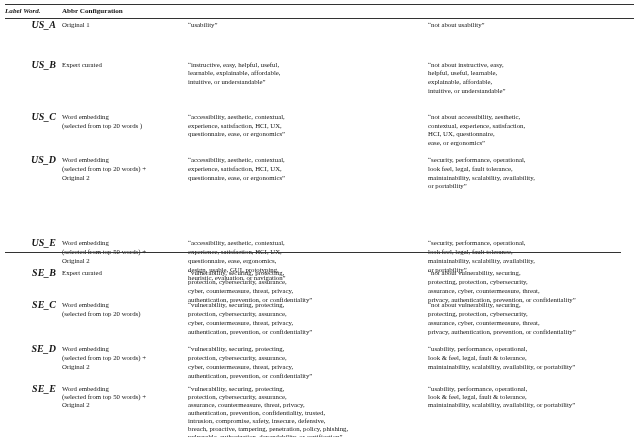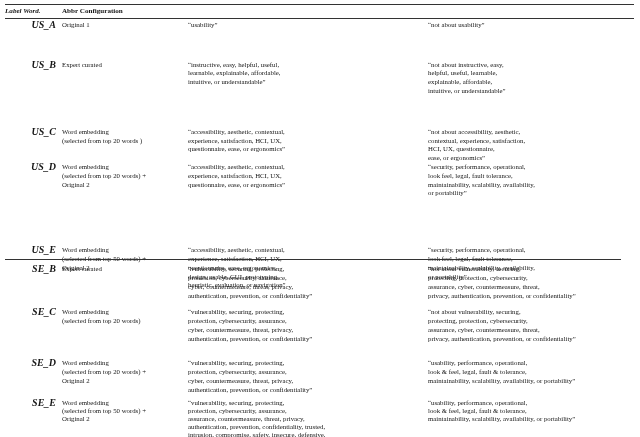--- a/index.html
+++ b/index.html
@@ -21,32 +21,32 @@
   .row { display: grid; grid-template-columns: 57px 126px 240px 1fr; align-items: start; }
   .c { white-space: pre-line; padding-right: 6px; }
   .abbr { font-weight: 700; font-style: italic; font-size: 10px; text-align: right; }
   .header { margin: 2px 0 2px 0; }
   .header .c { font-weight: 700; font-size: 7.1px; white-space: nowrap; }
   .header .abbr-h { font-style: italic; }
   .section-name { font-weight: 700; font-size: 7.1px; line-height: 9px; margin-top: 1px; }
 
   .r-us-a { margin-top: 2px; }
   .r-us-b { margin-top: 31px; }
-  .r-us-c { margin-top: 32px; }
-  .r-us-d { }
+  .r-us-c { margin-top: 17px; }
+  .r-us-d { margin-top: 8px; }
 
   
   .overlap { position: relative; margin-top: 48px; height: 62px; }
   .layer { position: absolute; left: 0; right: 13px; top: 0; }
   .layer-sec { top: 13px; }
   .layer-sec .rule { margin-bottom: 1px; }
   .r-se-a { margin-top: 1px; }
-  .r-se-b { margin-top: 5px; }
+  .r-se-b { margin-top: 16px; }
 
-  .r-se-d { margin-top: 16px; }
+  .r-se-d { margin-top: 9px; }
   .r-se-e { margin-top: 4px; line-height: 8.1px; }
 </style>
 </head>
 <body>
 
 <div class="page">
 
   <hr class="rule">
 
   <div class="row header">

